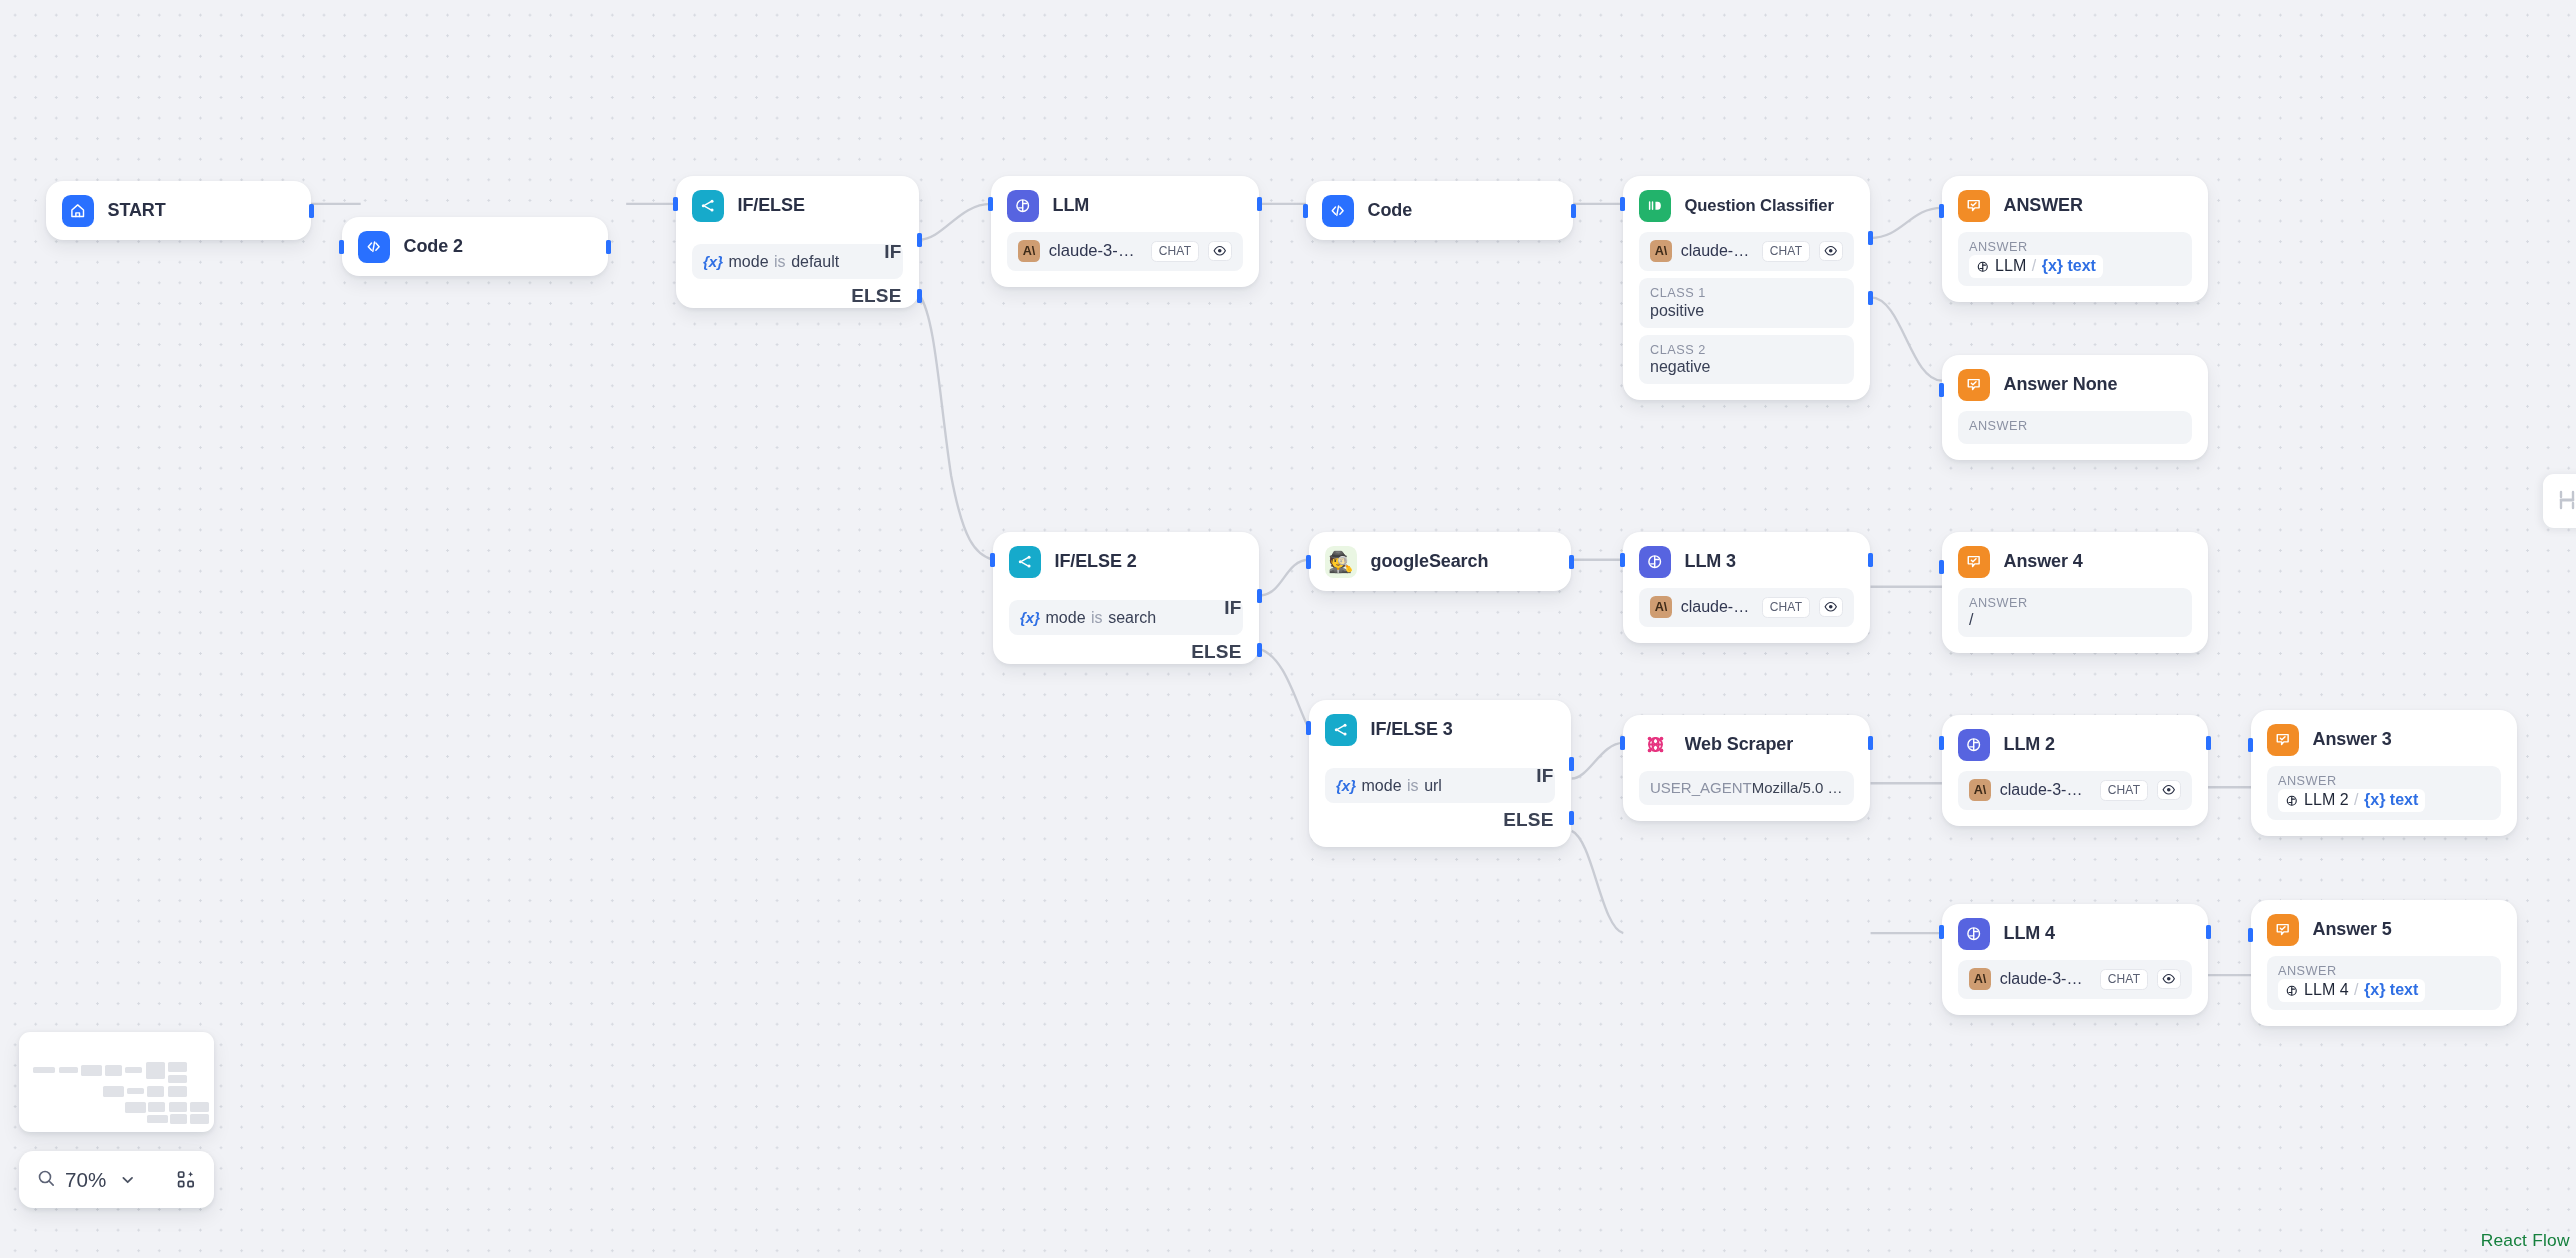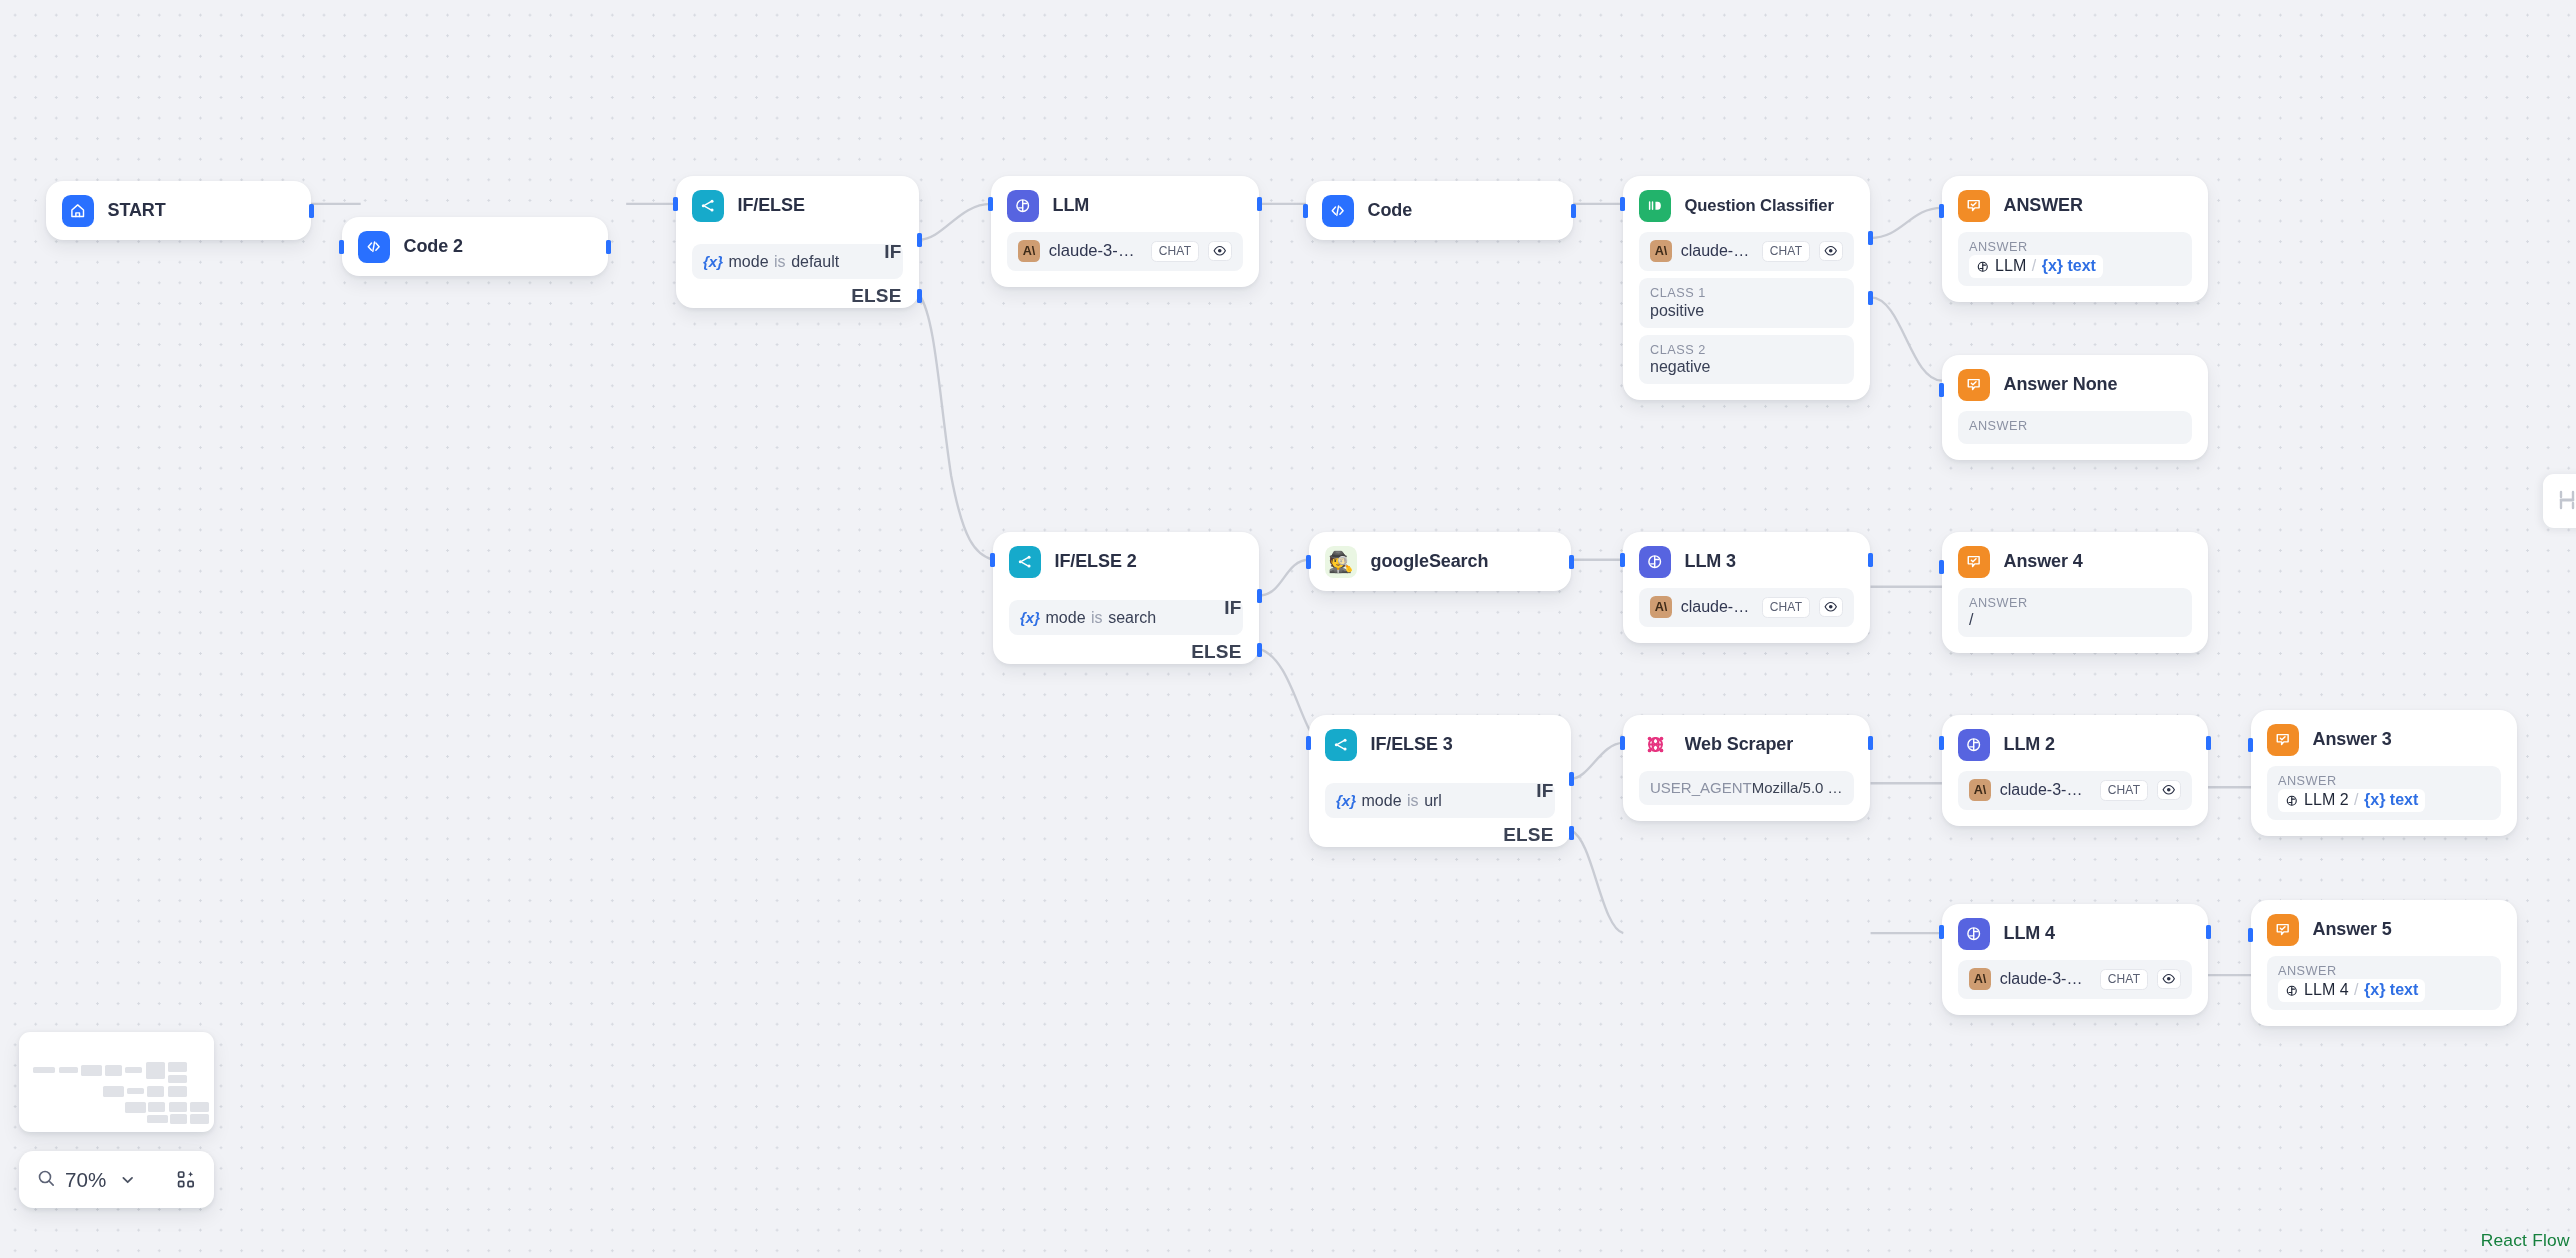--- a/index.html
+++ b/index.html
@@ -423,21 +423,21 @@
     </div>
     <div class="node-body">
       <div class="field field-col">
         <div class="meta-label">ANSWER</div>
         <div class="meta-value">/</div>
       </div>
     </div>
     <div class="handle" style="left:-3.2px; top:28px;"></div>
   </div>
 
-  <div class="node" style="left:1309px; top:715px; width:262px; height:132px;">
+  <div class="node" style="left:1309px; top:700px; width:262px; height:147px;">
     <div class="node-head">
       <div class="ico" style="background:#16aacb;">
         <svg width="17.4" height="17.4" viewBox="0 0 24 24" fill="none" stroke="#fff" stroke-width="2" stroke-linecap="round">
             <circle cx="6" cy="12" r="2.1" fill="#fff" stroke="none"></circle>
             <circle cx="18" cy="6" r="2.1" fill="#fff" stroke="none"></circle>
             <circle cx="18" cy="18" r="2.1" fill="#fff" stroke="none"></circle>
             <path d="M8 11.2 L16 6.7"></path>
             <path d="M8 12.8 L16 17.3"></path>
           </svg>
       </div>

